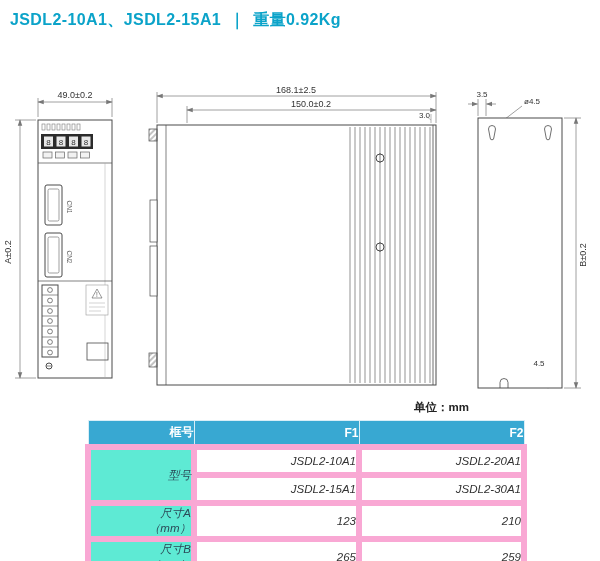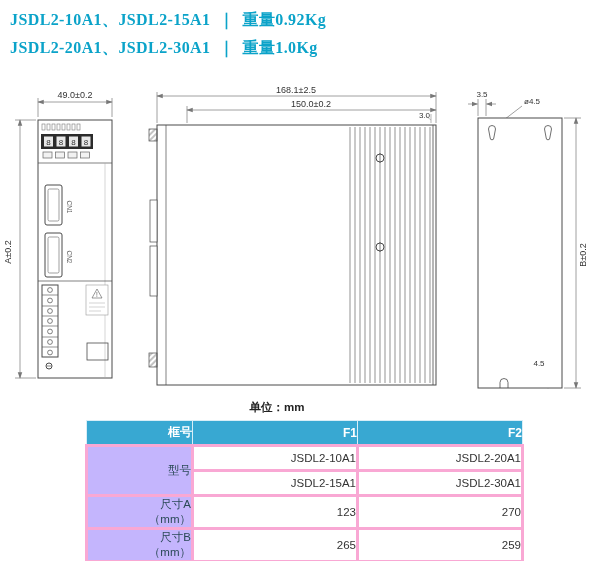--- a/index.html
+++ b/index.html
@@ -4,63 +4,60 @@
 <style>
   html,body { margin:0; padding:0; background:#fff; }
   .page {
     position:relative; width:600px; height:561px; background:#fff;
     font-family:"Liberation Sans","DejaVu Sans",sans-serif; overflow:hidden;
   }
   
   .title-block { position:absolute; left:10px; top:6px; }
   .title-line {
     color:#0ba3c9; font-size:16px; font-weight:bold; letter-spacing:0.4px;
-    height:28px; line-height:28px; white-space:nowrap;font-family:Liberation Serif, serif;
+    height:28px; line-height:28px; white-space:nowrap;
   }
   .title-line .sep { margin:0 8px; font-weight:bold; }
   
   .drawing { position:absolute; left:0; top:85px; }
   svg text { font-family:"Liberation Sans","DejaVu Sans",sans-serif; }
   
   .units-label {
-    position:absolute; top:400px; left:85px; width:384px; text-align:center;
+    position:absolute; top:400px; left:85px; width:384px; text-align:right;
     font-size:11.5px; font-weight:bold; color:#222;
   }
   
   .dim-table {
     position:absolute; top:420px; left:85px; width:436px;
     border-collapse:collapse; text-align:right; font-size:11.5px; color:#333;
     table-layout:fixed;
     border-radius:25px;
   }
   .dim-table th {
     background:#38a8d2; color:#fff; font-weight:bold; font-size:12px;
     height:23px; border:1px solid #d9eef7; padding:0;
   }
   .dim-table td {
-    background:#fff; border:3px solid #f9a8d4; height:22px; padding:0;
-  }
-  .dim-table td.rowlabel { background:#c4b5fd; color:#2b4a58;padding-left:45px; }
+    background:#fff; border:6px solid #f9a8d4; height:22px; padding:0;font-style:italic;
+  }
+  .dim-table td.rowlabel { background:#5eead4; color:#2b4a58;padding-left:45px; }
   
   .footnote {
     position:absolute; top:545px; right:22px;
     font-size:10px; font-weight:600; color:#222;
   }
 </style>
 </head>
 <body>
 
 <div class="page">
 
   <div class="title-block">
     <div class="title-line">
       <span>JSDL2-10A1、JSDL2-15A1</span><span class="sep">｜</span><span>重量0.92Kg</span>
-    </div>
-    <div class="title-line">
-      <span>JSDL2-20A1、JSDL2-30A1</span><span class="sep">｜</span><span>重量1.0Kg</span>
     </div>
   </div>
 
   <div class="drawing">
     <svg width="600" height="320" viewBox="0 0 600 320">
       <defs>
         <marker id="ah" viewBox="0 0 10 10" refX="9" refY="5" markerWidth="8" markerHeight="8" orient="auto-start-reverse" markerUnits="strokeWidth">
           <path d="M0,1.5 L10,5 L0,8.5 Z" fill="#777"></path>
         </marker>
         <pattern id="hatch" width="4" height="4" patternUnits="userSpaceOnUse" patternTransform="rotate(45)">
@@ -263,21 +260,21 @@
         <td>JSDL2-10A1</td>
         <td>JSDL2-20A1</td>
       </tr>
       <tr>
         <td>JSDL2-15A1</td>
         <td>JSDL2-30A1</td>
       </tr>
       <tr>
         <td class="rowlabel">尺寸A（mm）</td>
         <td>123</td>
-        <td>270</td>
+        <td>210</td>
       </tr>
       <tr>
         <td class="rowlabel">尺寸B（mm）</td>
         <td>265</td>
         <td>259</td>
       </tr>
     </tbody>
   </table>
 
 

